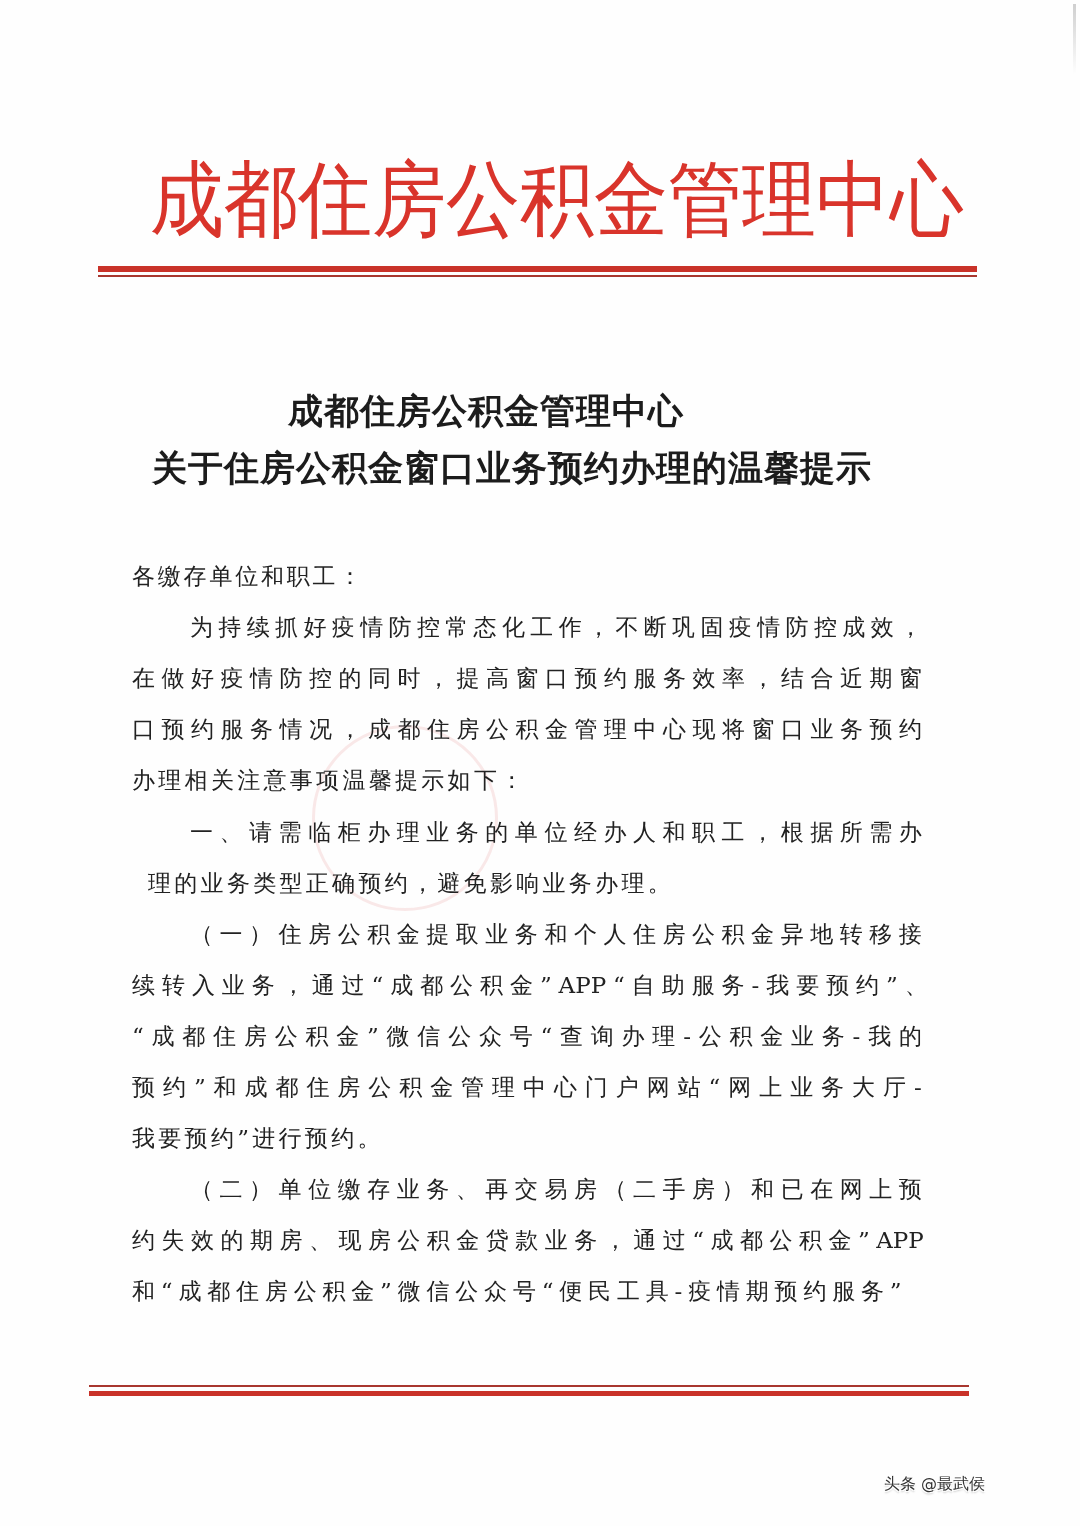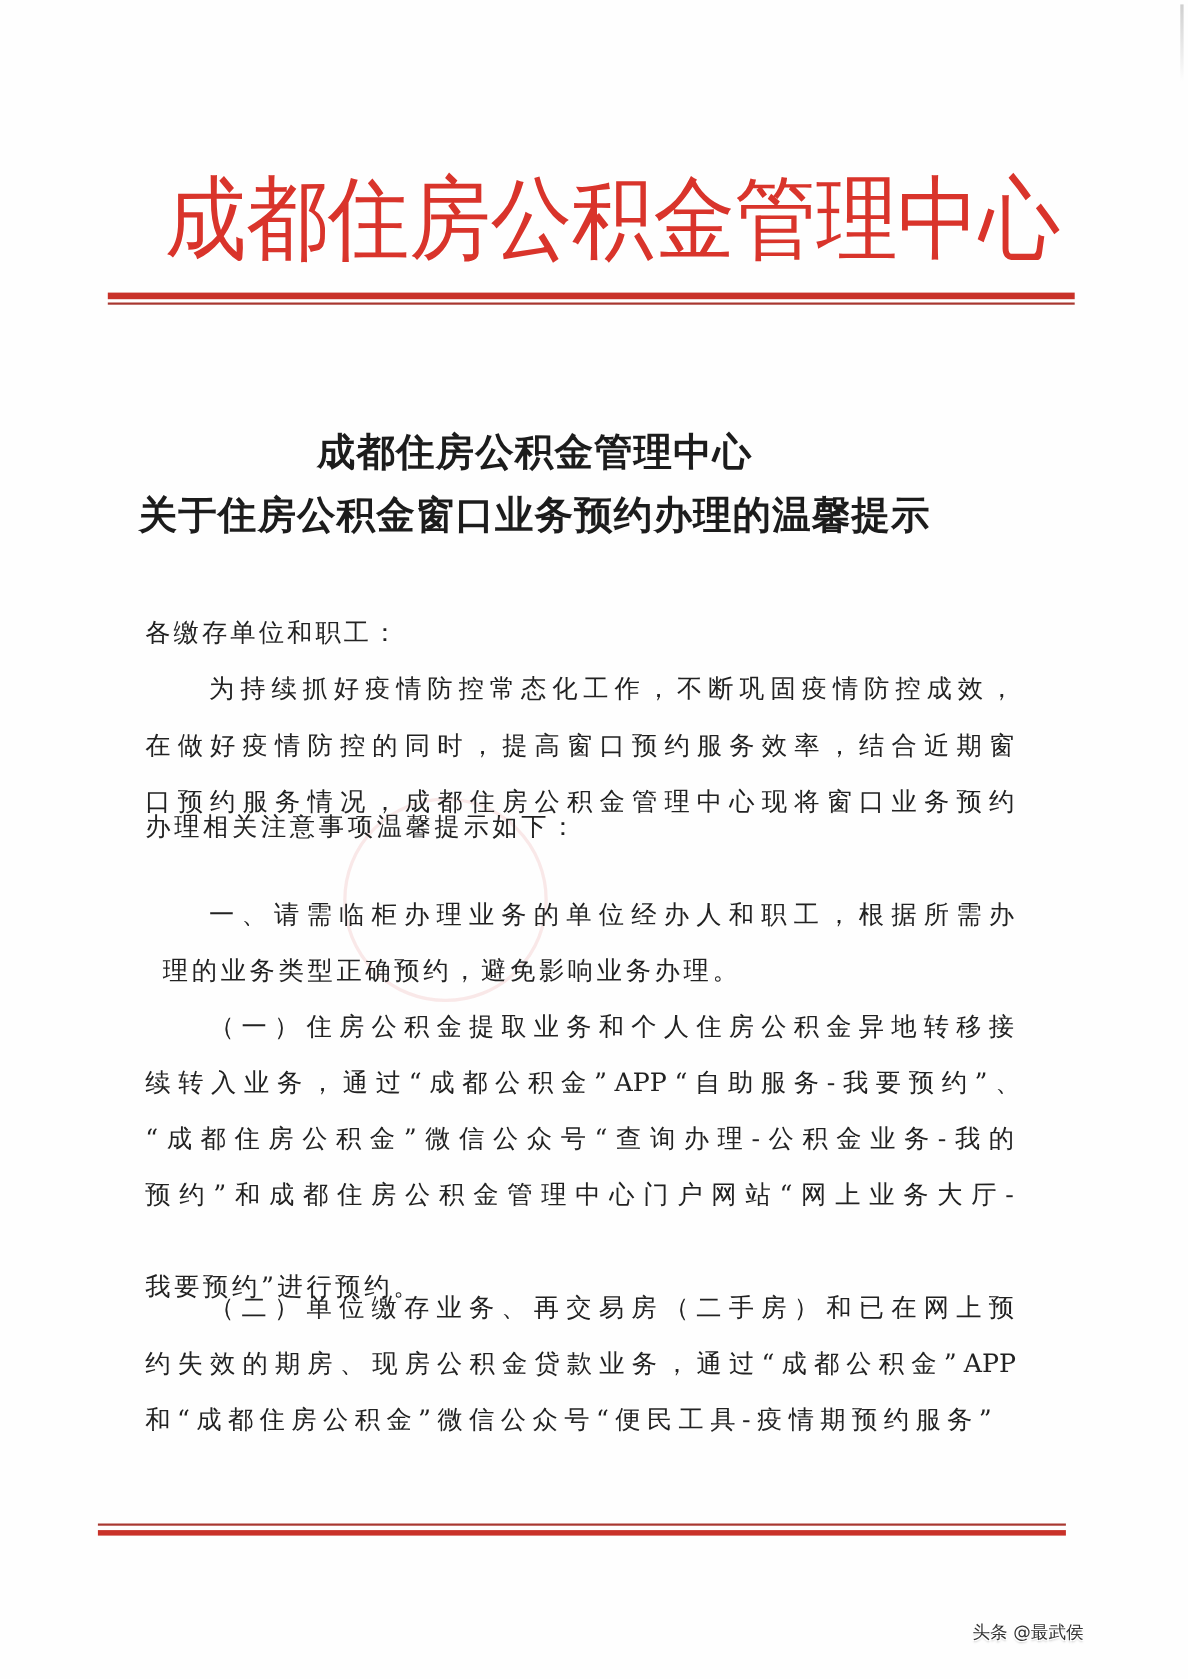--- a/index.html
+++ b/index.html
@@ -66,36 +66,36 @@
     <span>理</span>
     <span>中</span>
     <span>心</span>
   </div>
 <div class="rule" style="left:98px;top:266px;width:879px;height:6px;"></div>
 <div class="rule" style="left:98px;top:275px;width:879px;height:2px;background:#a8372f;"></div>
 
 <div class="seal"></div>
 
 <div class="doc-title" style="top:388px;">成都住房公积金管理中心</div>
-<div class="doc-title" style="top:445px;">关于住房公积金窗口业务预约办理的温馨提示</div>
+<div class="doc-title" style="top:445px;padding-left:26px;">关于住房公积金窗口业务预约办理的温馨提示</div>
 
 <div class="line last" style="left:132px;top:560px;letter-spacing:2.8px;">各缴存单位和职工：</div>
 
 <div id="body-lines">
     <div class="line" style="left: 190px; top: 611px; width: 732px;"><span>为</span><span>持</span><span>续</span><span>抓</span><span>好</span><span>疫</span><span>情</span><span>防</span><span>控</span><span>常</span><span>态</span><span>化</span><span>工</span><span>作</span><span>，</span><span>不</span><span>断</span><span>巩</span><span>固</span><span>疫</span><span>情</span><span>防</span><span>控</span><span>成</span><span>效</span><span>，</span></div>
     <div class="line" style="left: 132px; top: 662px; width: 790px;"><span>在</span><span>做</span><span>好</span><span>疫</span><span>情</span><span>防</span><span>控</span><span>的</span><span>同</span><span>时</span><span>，</span><span>提</span><span>高</span><span>窗</span><span>口</span><span>预</span><span>约</span><span>服</span><span>务</span><span>效</span><span>率</span><span>，</span><span>结</span><span>合</span><span>近</span><span>期</span><span>窗</span></div>
     <div class="line" style="left: 132px; top: 713px; width: 790px;"><span>口</span><span>预</span><span>约</span><span>服</span><span>务</span><span>情</span><span>况</span><span>，</span><span>成</span><span>都</span><span>住</span><span>房</span><span>公</span><span>积</span><span>金</span><span>管</span><span>理</span><span>中</span><span>心</span><span>现</span><span>将</span><span>窗</span><span>口</span><span>业</span><span>务</span><span>预</span><span>约</span></div>
-    <div class="line last" style="left: 132px; top: 736px;">办理相关注意事项温馨提示如下：</div>
+    <div class="line last" style="left: 132px; top: 764px;">办理相关注意事项温馨提示如下：</div>
     <div class="line" style="left: 190px; top: 816px; width: 732px;"><span>一</span><span>、</span><span>请</span><span>需</span><span>临</span><span>柜</span><span>办</span><span>理</span><span>业</span><span>务</span><span>的</span><span>单</span><span>位</span><span>经</span><span>办</span><span>人</span><span>和</span><span>职</span><span>工</span><span>，</span><span>根</span><span>据</span><span>所</span><span>需</span><span>办</span></div>
     <div class="line last" style="left: 148px; top: 867px;">理的业务类型正确预约，避免影响业务办理。</div>
     <div class="line" style="left: 190px; top: 918px; width: 732px;"><span>（</span><span>一</span><span>）</span><span>住</span><span>房</span><span>公</span><span>积</span><span>金</span><span>提</span><span>取</span><span>业</span><span>务</span><span>和</span><span>个</span><span>人</span><span>住</span><span>房</span><span>公</span><span>积</span><span>金</span><span>异</span><span>地</span><span>转</span><span>移</span><span>接</span></div>
     <div class="line" style="left: 132px; top: 969px; width: 796px;"><span>续</span><span>转</span><span>入</span><span>业</span><span>务</span><span>，</span><span>通</span><span>过</span><span>“</span><span>成</span><span>都</span><span>公</span><span>积</span><span>金</span><span>”</span><span>APP</span><span>“</span><span>自</span><span>助</span><span>服</span><span>务</span><span>-</span><span>我</span><span>要</span><span>预</span><span>约</span><span>”</span><span>、</span></div>
     <div class="line" style="left: 132px; top: 1020px; width: 790px;"><span>“</span><span>成</span><span>都</span><span>住</span><span>房</span><span>公</span><span>积</span><span>金</span><span>”</span><span>微</span><span>信</span><span>公</span><span>众</span><span>号</span><span>“</span><span>查</span><span>询</span><span>办</span><span>理</span><span>-</span><span>公</span><span>积</span><span>金</span><span>业</span><span>务</span><span>-</span><span>我</span><span>的</span></div>
     <div class="line" style="left: 132px; top: 1071px; width: 790px;"><span>预</span><span>约</span><span>”</span><span>和</span><span>成</span><span>都</span><span>住</span><span>房</span><span>公</span><span>积</span><span>金</span><span>管</span><span>理</span><span>中</span><span>心</span><span>门</span><span>户</span><span>网</span><span>站</span><span>“</span><span>网</span><span>上</span><span>业</span><span>务</span><span>大</span><span>厅</span><span>-</span></div>
-    <div class="line last" style="left: 132px; top: 1154px; text-align: center;">我要预约”进行预约。</div>
+    <div class="line last" style="left: 132px; top: 1122px; text-align: center;">我要预约”进行预约。</div>
     <div class="line" style="left: 190px; top: 1173px; width: 732px;"><span>（</span><span>二</span><span>）</span><span>单</span><span>位</span><span>缴</span><span>存</span><span>业</span><span>务</span><span>、</span><span>再</span><span>交</span><span>易</span><span>房</span><span>（</span><span>二</span><span>手</span><span>房</span><span>）</span><span>和</span><span>已</span><span>在</span><span>网</span><span>上</span><span>预</span></div>
     <div class="line" style="left: 132px; top: 1224px; width: 792px;"><span>约</span><span>失</span><span>效</span><span>的</span><span>期</span><span>房</span><span>、</span><span>现</span><span>房</span><span>公</span><span>积</span><span>金</span><span>贷</span><span>款</span><span>业</span><span>务</span><span>，</span><span>通</span><span>过</span><span>“</span><span>成</span><span>都</span><span>公</span><span>积</span><span>金</span><span>”</span><span>APP</span></div>
     <div class="line" style="left: 132px; top: 1275px; width: 770px;"><span>和</span><span>“</span><span>成</span><span>都</span><span>住</span><span>房</span><span>公</span><span>积</span><span>金</span><span>”</span><span>微</span><span>信</span><span>公</span><span>众</span><span>号</span><span>“</span><span>便</span><span>民</span><span>工</span><span>具</span><span>-</span><span>疫</span><span>情</span><span>期</span><span>预</span><span>约</span><span>服</span><span>务</span><span>”</span></div>
   </div>
 
 <div class="rule" style="left:89px;top:1385px;width:880px;height:2px;background:#a8372f;"></div>
 <div class="rule" style="left:89px;top:1391px;width:880px;height:5px;"></div>
 
 <div class="watermark">头条 @最武侯</div>
 

